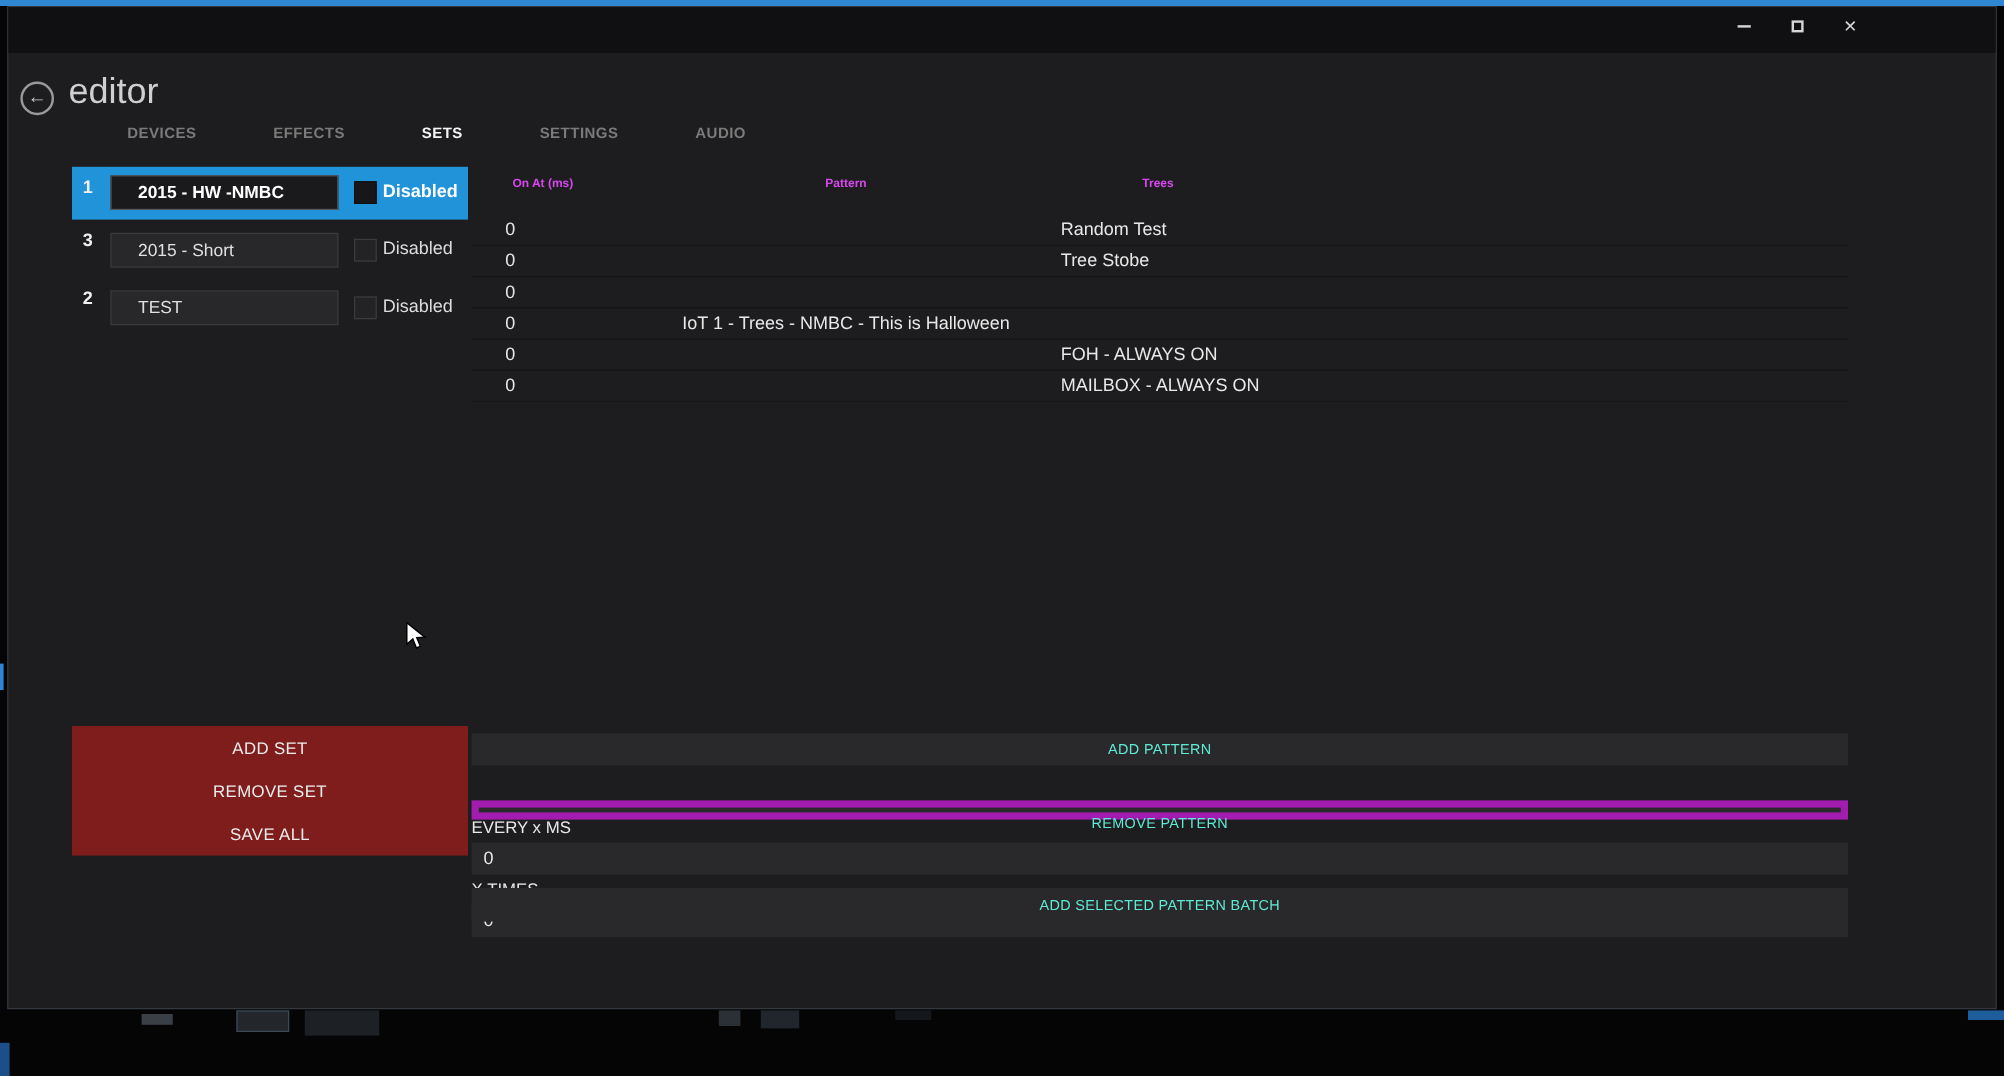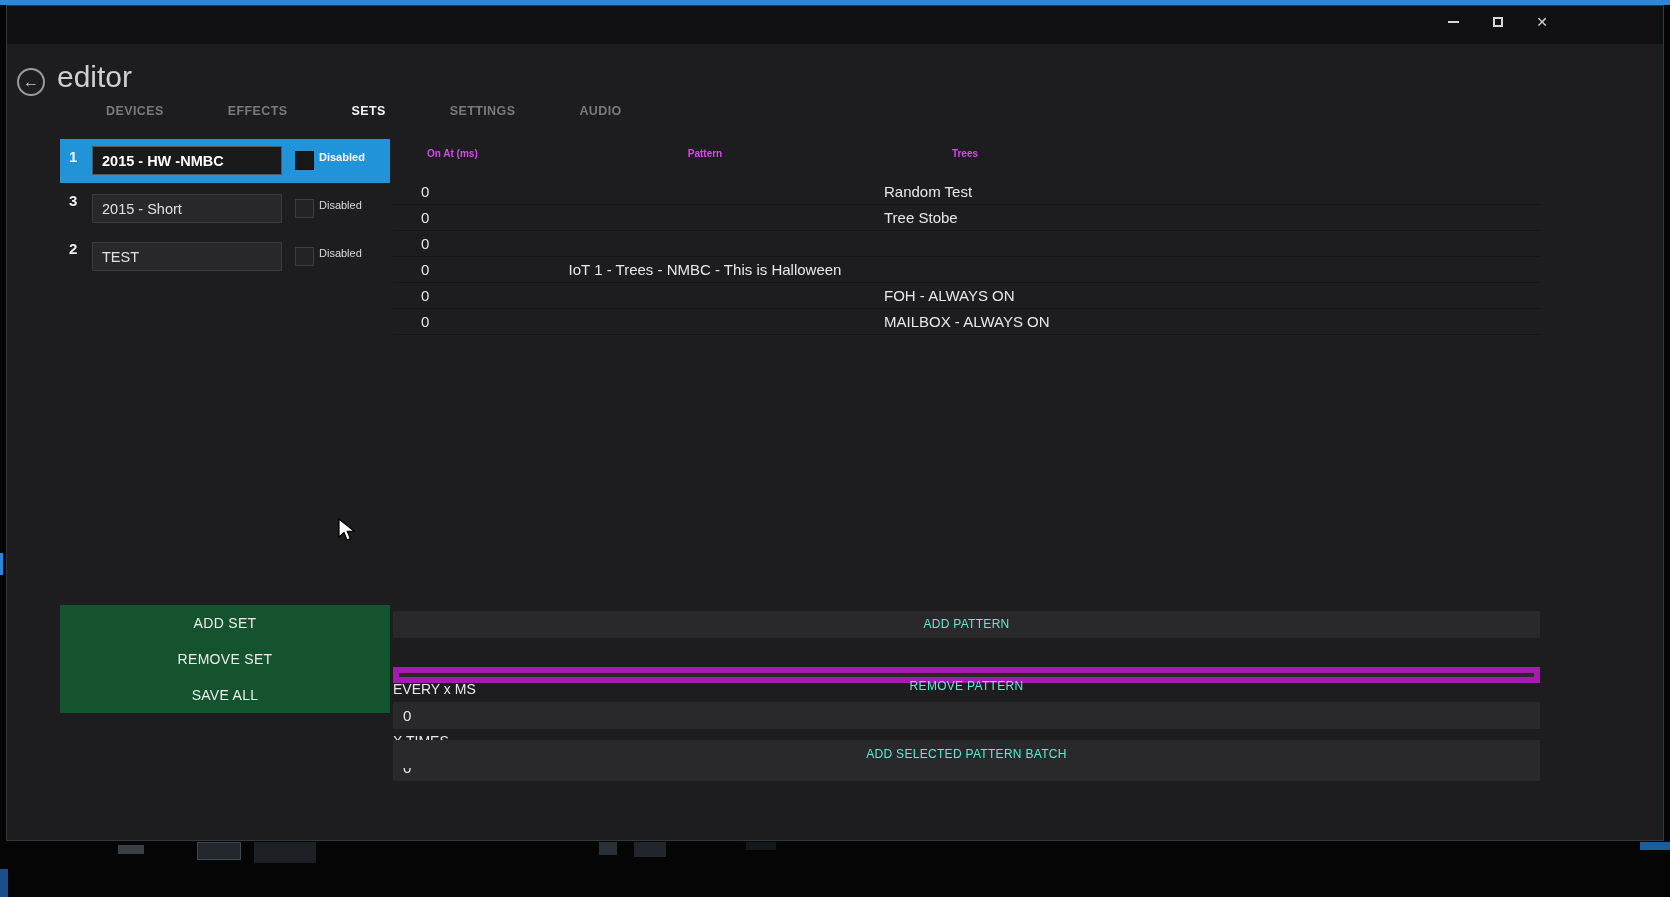--- a/index.html
+++ b/index.html
@@ -35,24 +35,24 @@
   .tabs { position:absolute; left:58px; top:104px; display:flex; gap:16px; }
   .tab { font-size:12.5px; letter-spacing:0.4px; color:#7a7a7a; font-weight:700; cursor:default;padding-left:48px; }
   .tab.active { color:#f5f5f5; }
 
   
   .set-row { position:absolute; left:60px; width:330px; }
   .set-row .order { position:absolute; left:9px; top:4px; font-size:15px; font-weight:700; color:#f0f0f0; }
   .set-row input {
     position:absolute; left:32px; width:190px; height:29px;
     background:#28282b; border:1px solid #3a3a3d; color:#e0e0e0;
-    font-size:14.5px; font-family:"Liberation Sans", sans-serif; padding:0 0 0 9px; outline:none;
+    font-size:14.5px; font-family:"Liberation Sans", sans-serif; padding:0 0 0 22px; outline:none;
   }
   .set-row .checkbox { position:absolute; left:235px; width:19px; height:19px; background:#232326; border:1px solid #3c3c40; }
-  .set-row .disabled-label { position:absolute; left:259px; font-size:11px; color:#dcdcdc; }
+  .set-row .disabled-label { position:absolute; left:259px; font-size:15px; color:#dcdcdc; }
   .set-row.selected { top:139px; height:44px; background:#2193d8; }
   .set-row.selected .order { top:9px; }
   .set-row.selected input { top:7px; background:#1a1a1d; border-color:#56595c; color:#ffffff; font-weight:700; }
   .set-row.selected .checkbox { top:12px; background:#17171a; border-color:#101013; }
   .set-row.selected .disabled-label { top:12px; font-weight:700; color:#ffffff; }
   .set-row.plain { height:38px; }
   .set-row.plain .order { top:2px; }
   .set-row.plain input { top:4px; }
   .set-row.plain .checkbox { top:9px; }
   .set-row.plain .disabled-label { top:9px; }
@@ -65,21 +65,21 @@
   .hdr-pattern { left:555px; width:300px; text-align:center; }
   .hdr-effect { left:860px; width:210px; text-align:center; }
   .tbl-rows { position:absolute; left:393px; top:179px; width:1147px; }
   .tbl-row { position:relative; height:26px; border-bottom:1px solid #151517; cursor:default; }
   .tbl-row span { position:absolute; top:0; line-height:26px; font-size:15px; color:#e8e8e8; white-space:nowrap; }
   .cell-onat { left:28px; }
   .cell-pattern { left:162px; width:300px; text-align:center; }
   .cell-effect { left:491px; }
 
   
-  .set-actions { position:absolute; left:60px; top:605px; width:330px; height:108px; background:#14532d; }
+  .set-actions { position:absolute; left:60px; top:605px; width:330px; height:108px; background:#7f1d1d; }
   .panel-btn { height:36px; line-height:36px; text-align:center; font-size:14px; letter-spacing:0.3px; color:#ececec; cursor:default; }
 
   
   .pat-btn, .pat-input-row, .pat-label {
     position:absolute; left:393px; width:1147px;
   }
   .pat-btn { background:#29292b; text-align:center; font-size:12px; letter-spacing:0.3px; color:#5eead4; cursor:default; }
   .btn-add-pattern { top:611px; height:27px; line-height:27px; }
   .btn-remove-pattern { top:667px; height:16px; line-height:26px; border:6px solid #a21caf; }
   .btn-batch { top:740px; height:28px; line-height:28px; }

